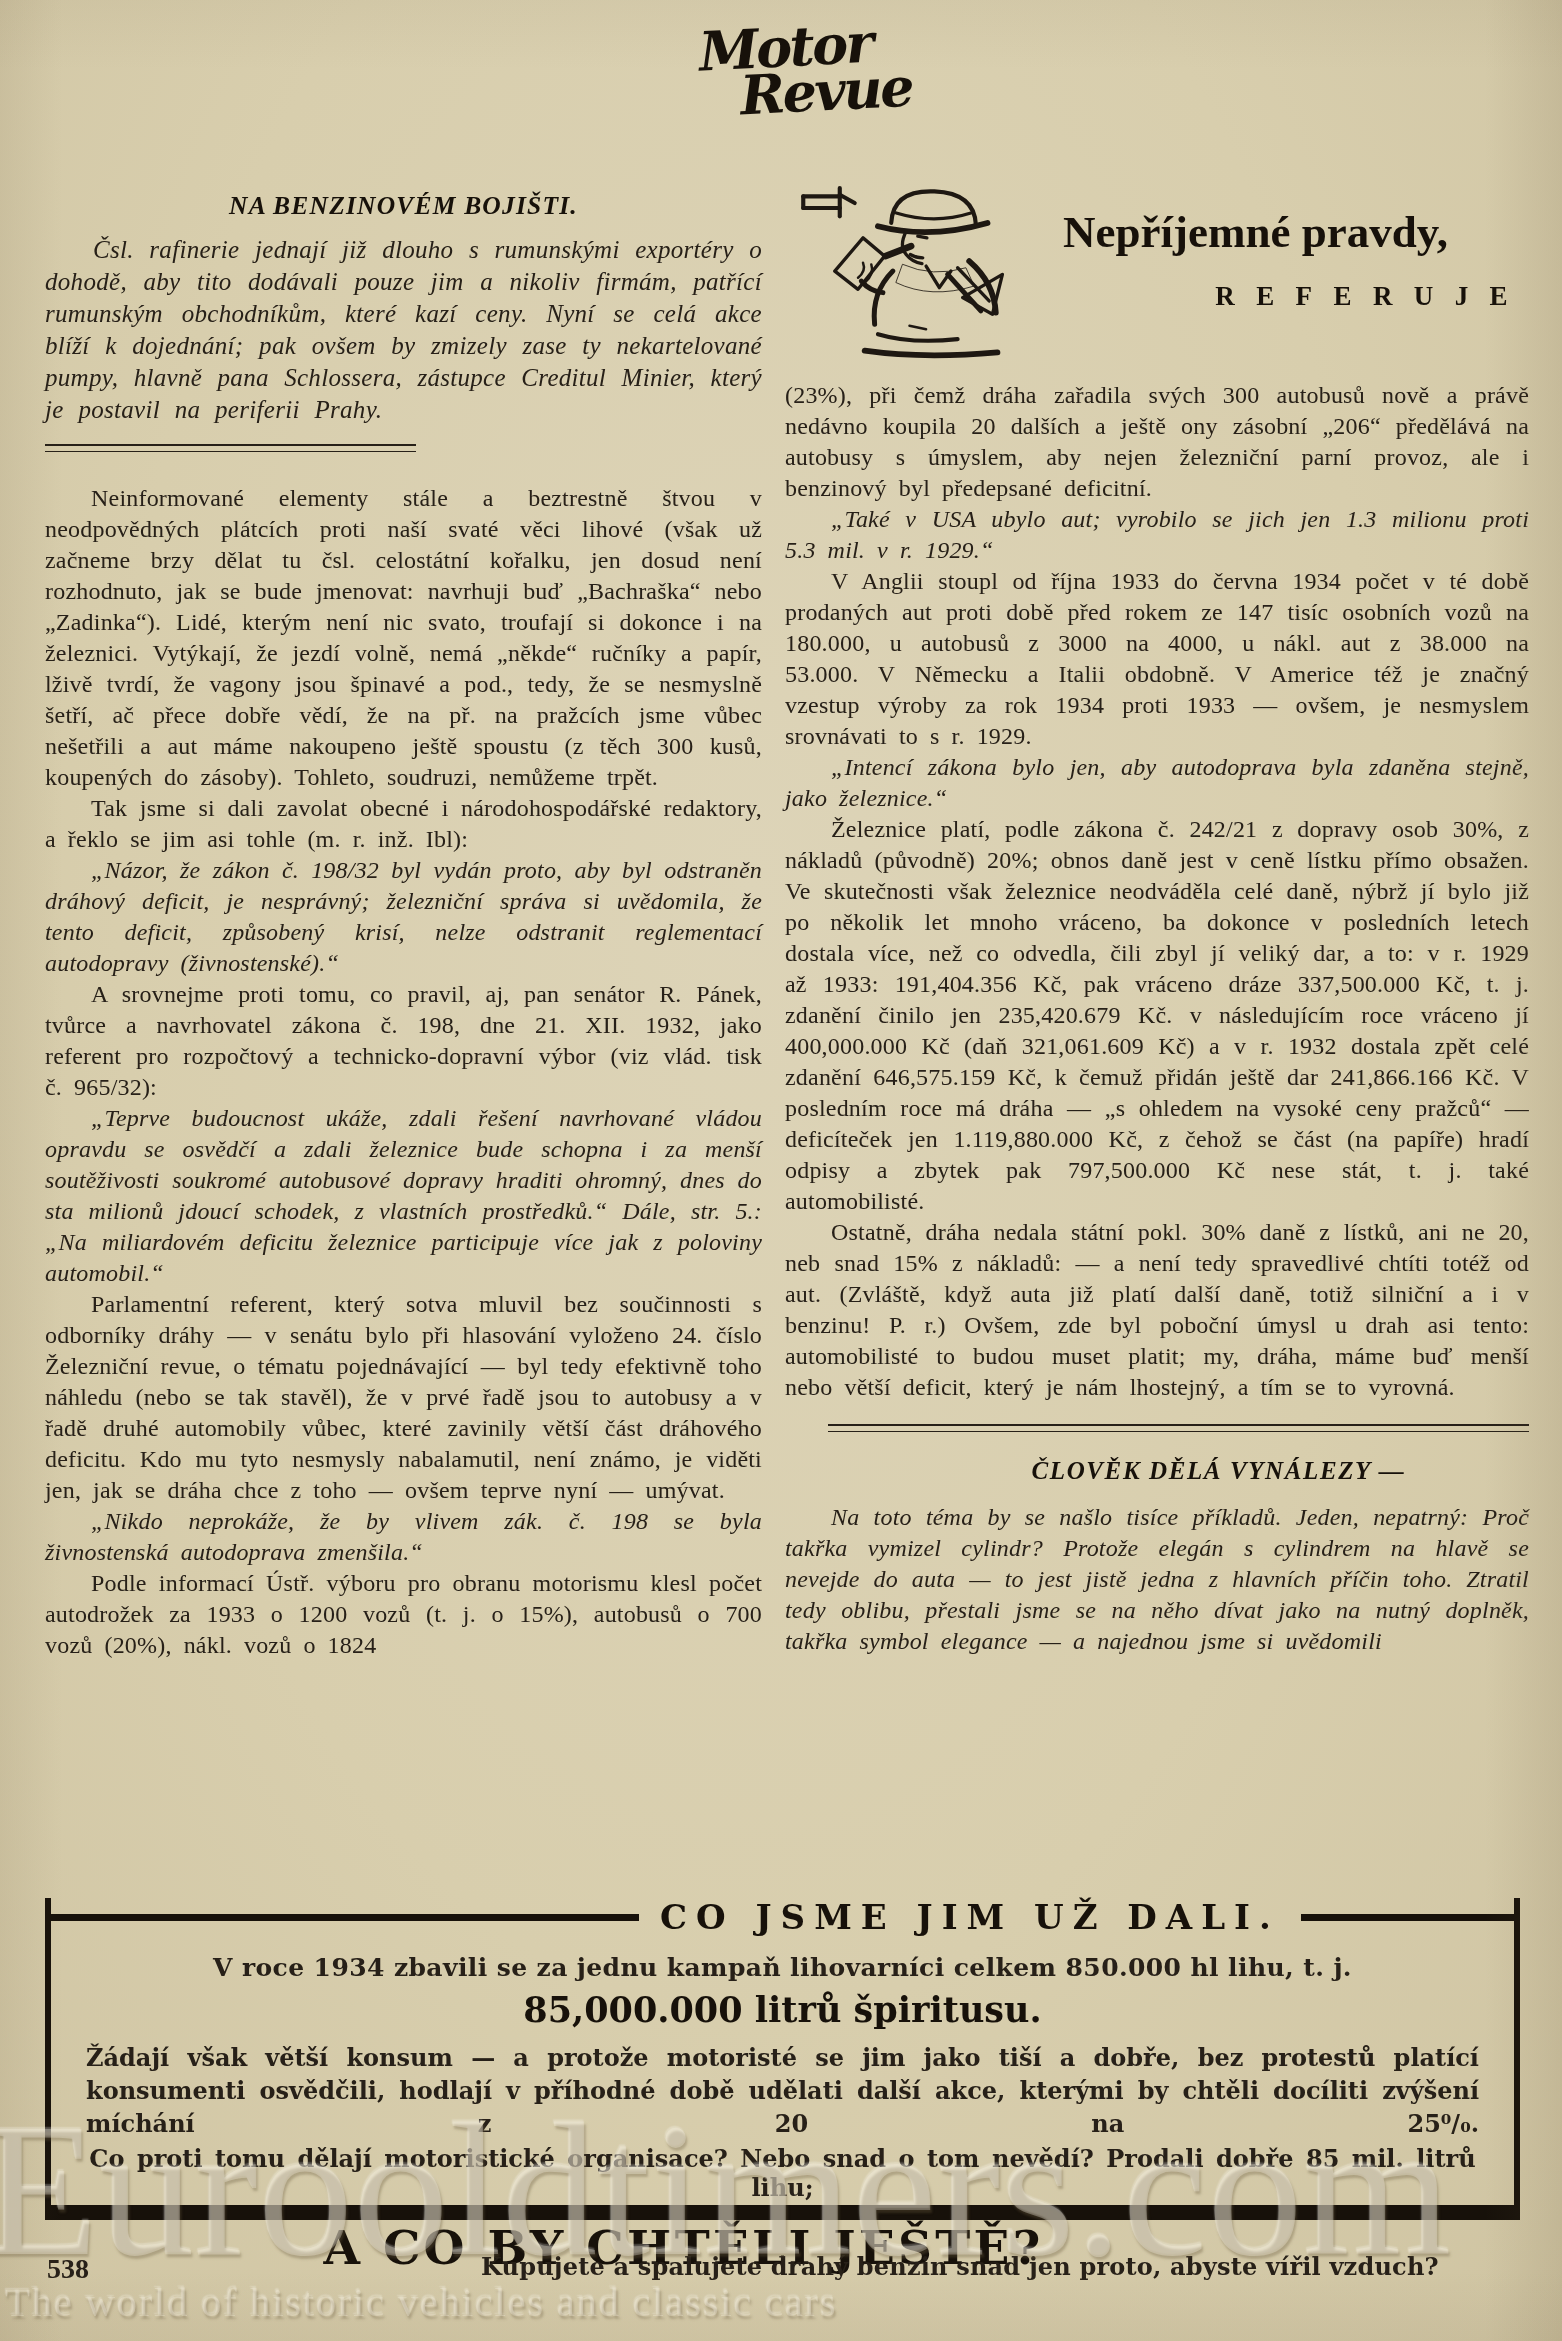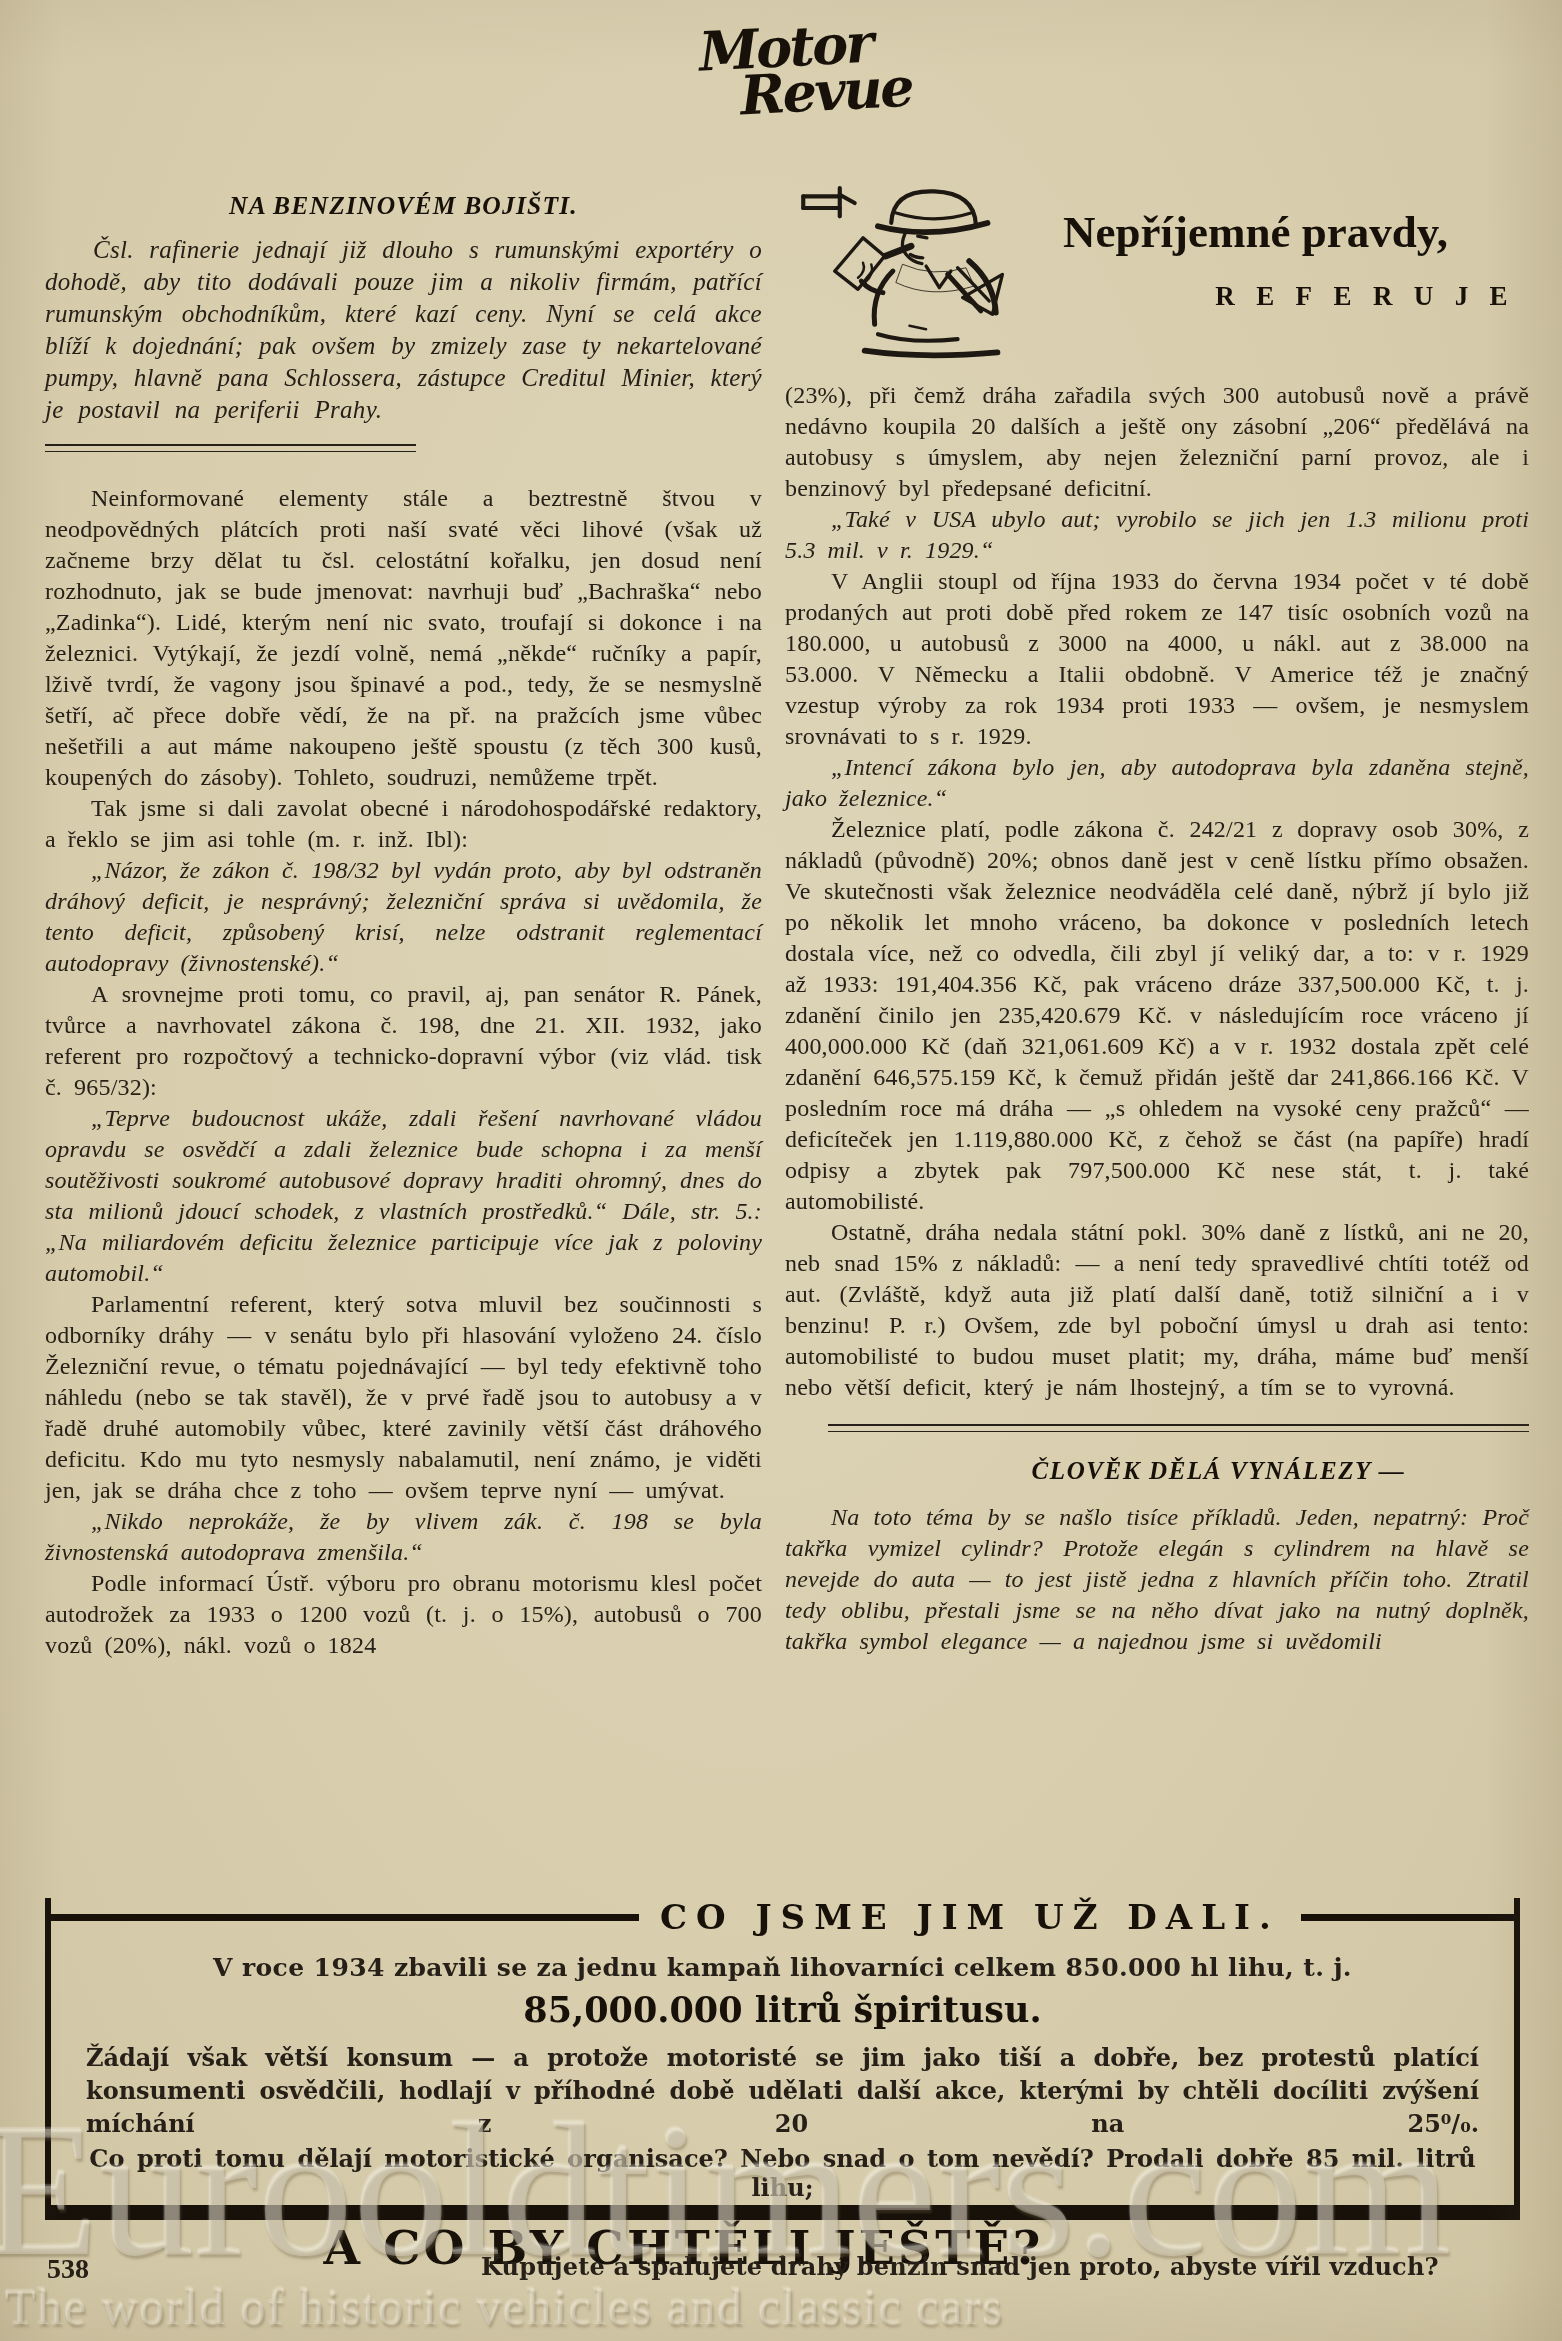--- a/index.html
+++ b/index.html
@@ -109,21 +109,21 @@
   }
 
   
   .wm{
     position:absolute;pointer-events:none;z-index:6;white-space:nowrap;
     font-family:"Liberation Serif",serif;
     color:rgba(248,243,228,.32);
     text-shadow:1.6px 2.5px 2.5px rgba(104,88,60,.35), -0.8px -1.6px 1.6px rgba(255,255,252,.28);
   }
   #wm1{left:-18px;top:2094px;font-size:191px;line-height:1;width:1611px;}
-  #wm2{left:5px;top:2278px;font-size:50px;letter-spacing:1.6px;}
+  #wm2{left:5px;top:2278px;font-size:41px;letter-spacing:1.6px;}
 
   .illo path{stroke:#1e1812;stroke-linecap:round;stroke-linejoin:round;fill:none;}
 </style>
 </head>
 <body>
 
 <div id="page">
 
   <header id="masthead">
     <span class="logo-line l1">Motor</span>

